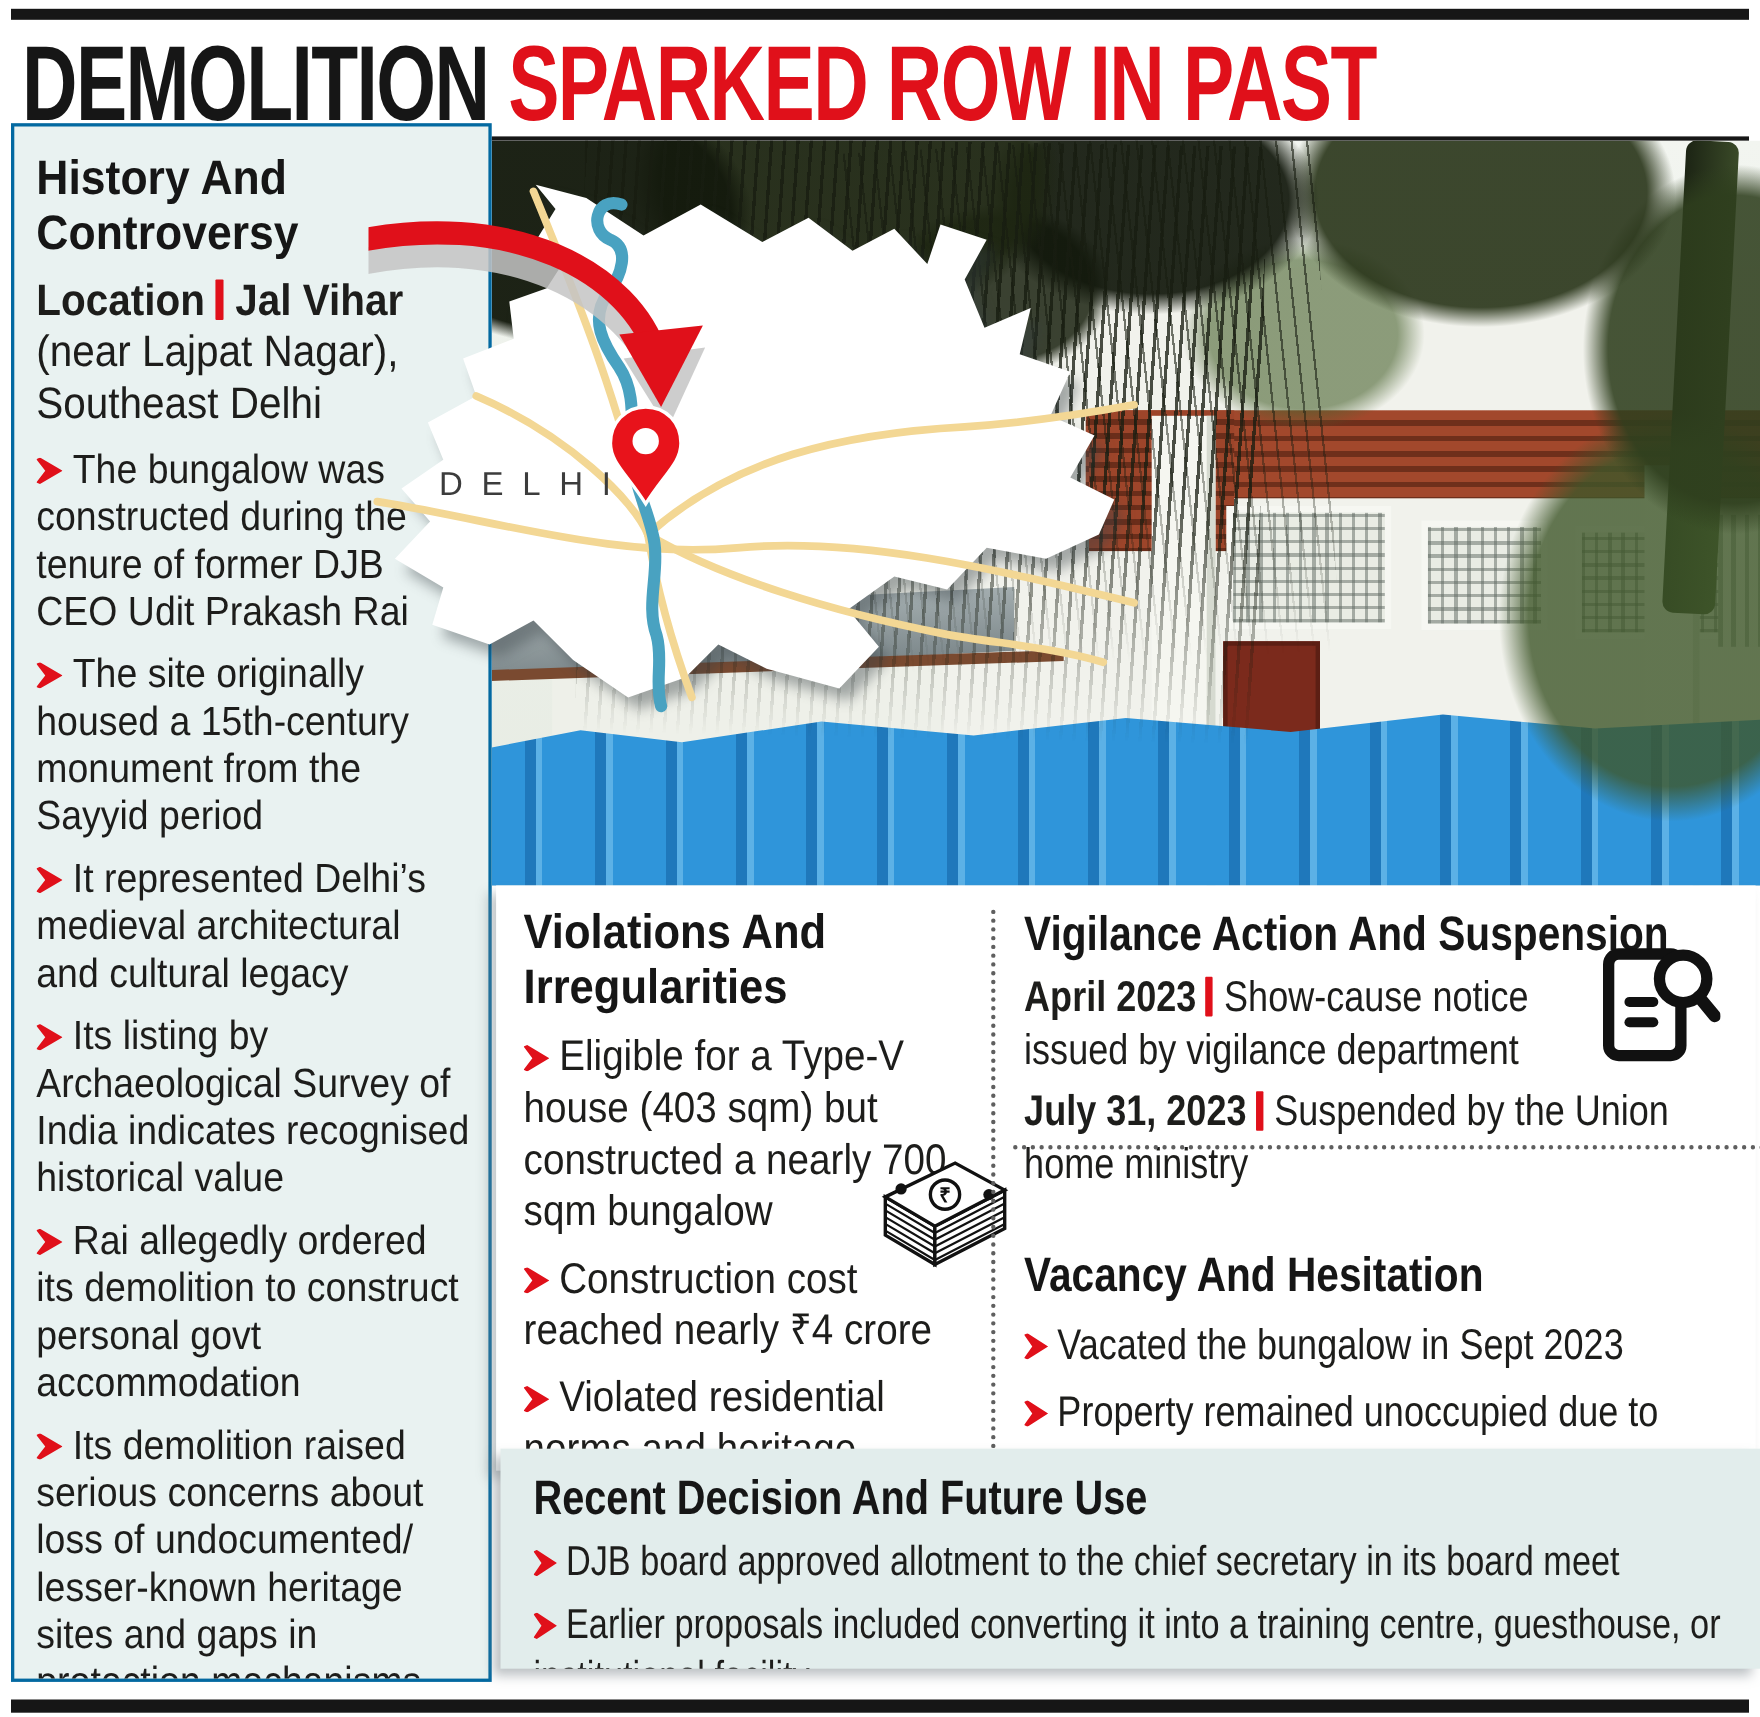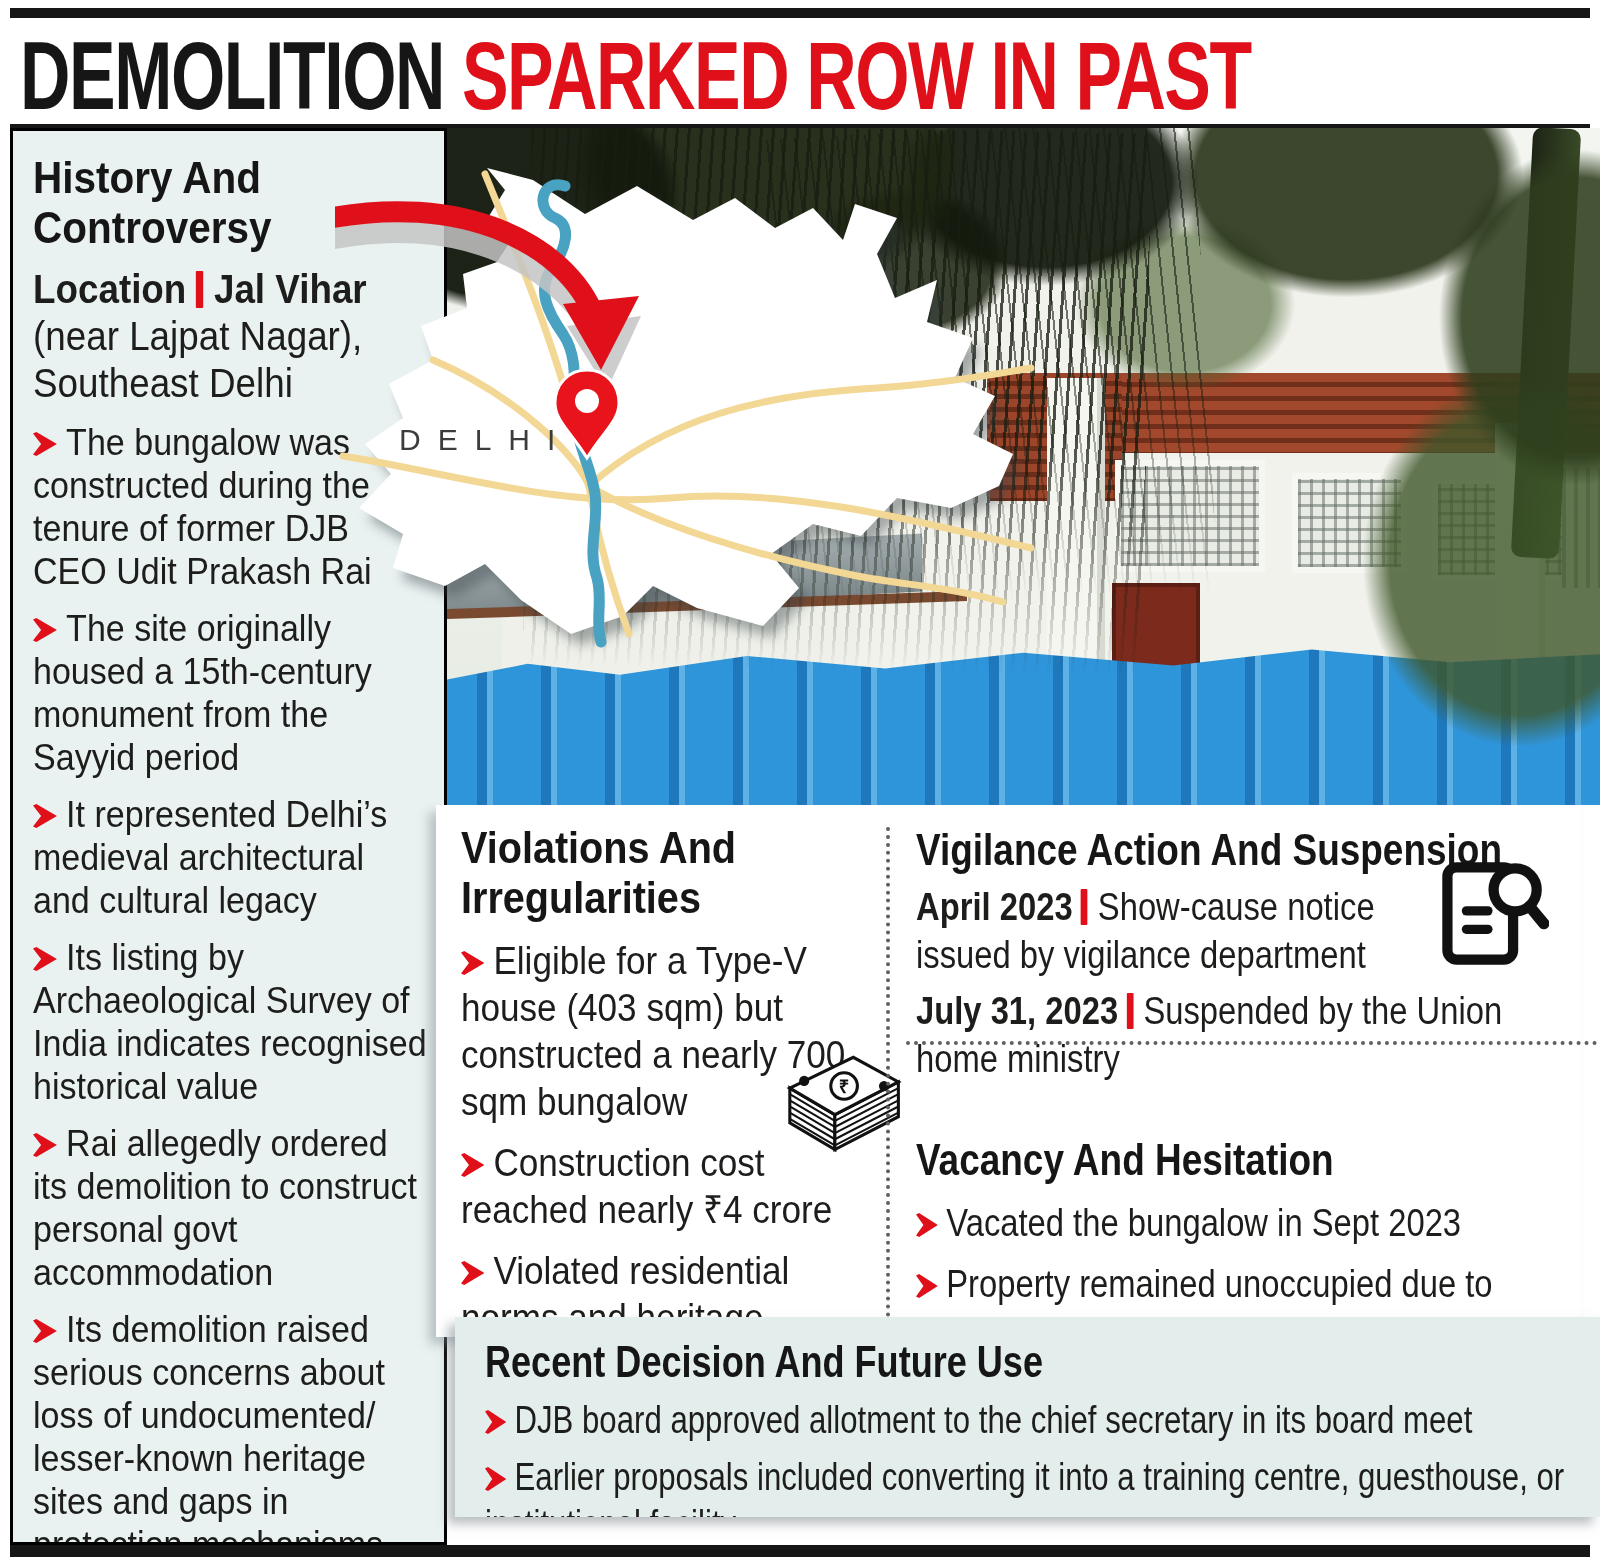--- a/index.html
+++ b/index.html
@@ -60,39 +60,39 @@
   .vines { left:80px; top:0; width:620px; height:560px;
      background:repeating-linear-gradient(93deg, rgba(24,29,17,.78) 0 3px, transparent 3px 12px);
      -webkit-mask-image:linear-gradient(180deg,#000 55%,transparent 97%);
      mask-image:linear-gradient(180deg,#000 55%,transparent 97%); transform:rotate(1deg); }
   .vines2 { left:330px; top:0; width:430px; height:500px;
      background:repeating-linear-gradient(87deg, rgba(24,29,17,.6) 0 2px, transparent 2px 14px);
      -webkit-mask-image:linear-gradient(180deg,#000 45%,transparent 95%);
      mask-image:linear-gradient(180deg,#000 45%,transparent 95%); transform:rotate(-3deg); }
 
   
-  .sidebar { position:absolute; left:10px; top:128px; width:437px; height:1417px; background:#e9f2f1;
-             border:3px solid #000000; padding:22px 20px 0 20px; overflow:hidden; z-index:2; }
+  .sidebar { position:absolute; left:10px; top:112px; width:437px; height:1417px; background:#e9f2f1;
+             border:3px solid #0369a1; padding:22px 20px 0 20px; overflow:hidden; z-index:2; }
   .sb-inner { width:430px; transform:scaleX(0.92); transform-origin:0 0; }
   .sb-head { font-size:44px; line-height:50px; font-weight:700; color:#161616; margin-bottom:12px; }
   .loc-line1 { font-size:40px; line-height:48px; font-weight:700; }
   .loc-line { font-size:40px; line-height:47px; }
   .li { margin-top:14px; font-size:37px; line-height:43px; }
   .arr { display:inline-block; width:26px; height:24px; margin-right:10px; background:#e0101a;
          clip-path:polygon(0 6%,14% 0,100% 50%,14% 100%,0 94%,34% 50%); vertical-align:-1px; }
   .pipe { display:inline-block; width:8px; height:0.92em; background:#e0101a; color:transparent;
           vertical-align:-0.12em; margin:0 12px 0 10px; border-radius:1px; overflow:hidden; }
 
   
   .mapsvg { position:absolute; left:335px; top:158px; width:700px; height:500px; z-index:6; pointer-events:none; }
   .map-shape { filter:drop-shadow(9px 11px 6px rgba(55,65,70,.42)); }
   .map-label { font-family:"Liberation Sans",sans-serif; font-size:30px; letter-spacing:17px; fill:#3c3c3c; }
 
   
-  .panel-mid { position:absolute; left:436px; top:805px; width:1145px; height:532px; background:#ffffff;
+  .panel-mid { position:absolute; left:451px; top:805px; width:1145px; height:532px; background:#ffffff;
                box-shadow:-7px 7px 10px rgba(125,135,140,.45); z-index:3;text-decoration:underline; }
   .violations { position:absolute; left:25px; top:18px; }
   .vio-inner { width:478px; transform:scaleX(0.9); transform-origin:0 0; }
   .sec-head { font-size:44px; line-height:50px; font-weight:700; color:#161616; }
   .vio-inner .li, .rc-inner .li { font-size:39px; line-height:47px; margin-top:14px; }
   .money-icon { position:absolute; left:335px; top:238px; width:138px; height:128px; }
   .vdot { position:absolute; left:450px; top:22px; height:506px; width:0; border-left:4px dotted #5f5f5f; }
   .rightcol { position:absolute; left:480px; top:20px; }
   .rc-inner { width:778px; transform:scaleX(0.84); transform-origin:0 0; }
   .vg-item { font-size:39px; line-height:48px; margin-top:8px; }

